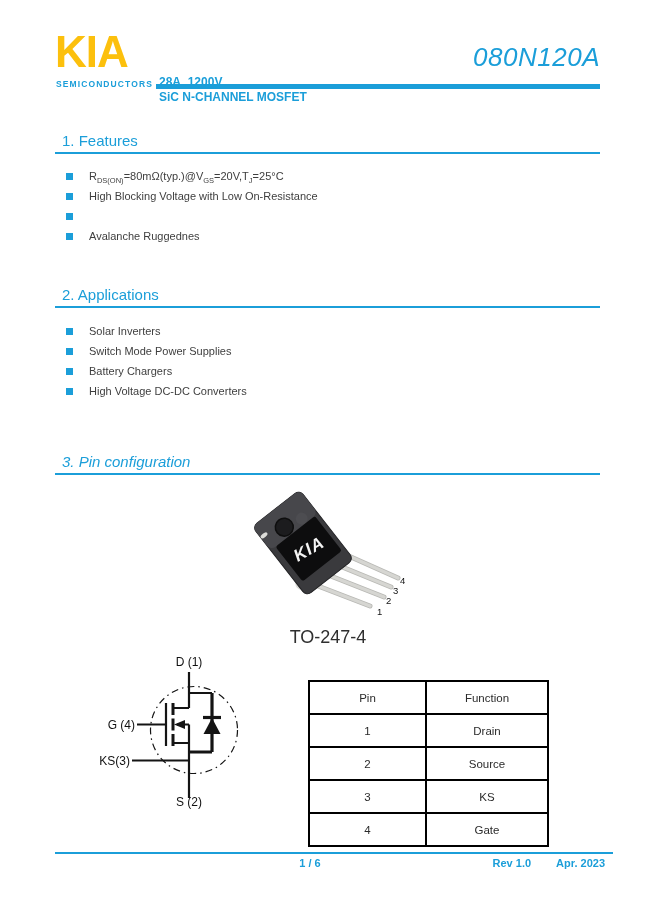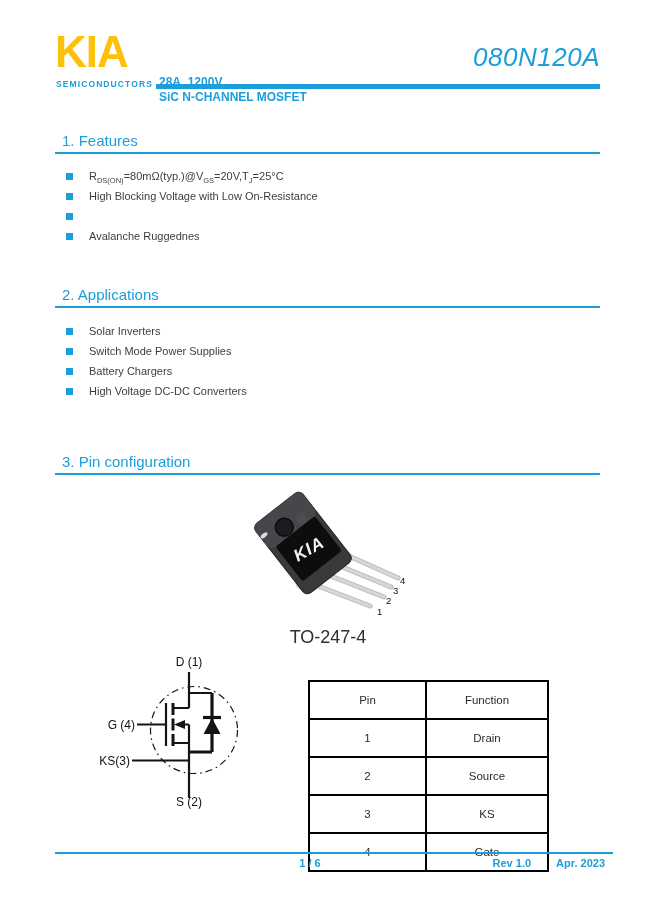--- a/index.html
+++ b/index.html
@@ -18,39 +18,39 @@
   .hdr-sub{position:absolute;left:159px;top:40px;color:var(--accent);font-weight:bold;font-size:12px;line-height:15px;margin-top:35px;}
   .part-no{position:absolute;right:49px;top:42px;color:var(--accent);font-size:26px;letter-spacing:0.5px;font-style:italic;}
   .hdr-bar{position:absolute;left:156px;top:84px;width:444px;height:5px;background:var(--accent);}
 
   
   .section{position:absolute;left:55px;width:545px;}
   .section-title{font-size:15px;color:var(--accent);padding-left:7px;margin-bottom:3px;}
   .section-rule{height:2px;background:var(--accent);}
   #sec-features{top:132px;}
   #sec-applications{top:286px;}
-  #sec-pincfg{top:453px;}
+  #sec-pincfg{top:453px;font-style:italic;}
 
   
   .bullet-list{position:absolute;left:66px;width:520px;}
   #list-features{top:166px;text-align:right;}
   #list-applications{top:321px;}
   .bullet-item{height:20px;display:flex;align-items:center;}
   .bullet-square{width:7px;height:7px;background:var(--accent);margin-right:16px;flex:0 0 auto;}
   .bullet-text{font-size:11px;color:var(--body-text);white-space:pre;}
   .bullet-text sub{font-size:7.5px;line-height:0;}
 
   
   #package-svg{position:absolute;left:243px;top:490px;}
   .pkg-caption{position:absolute;left:243px;top:627px;width:170px;text-align:center;font-size:18px;color:#2f2f2f;}
   #symbol-svg{position:absolute;left:95px;top:648px;}
 
   
   .pin-table{position:absolute;left:308px;top:680px;border-collapse:collapse;table-layout:fixed;}
-  .pin-table td,.pin-table th{border:2px solid #000;font-weight:normal;font-size:11.5px;color:#2b2b2b;text-align:center;height:33px;padding:12px;}
+  .pin-table td,.pin-table th{border:2px solid #000;font-weight:normal;font-size:11.5px;color:#2b2b2b;text-align:center;height:33px;padding:0;}
   .pin-table .col-pin{width:117px;}
   .pin-table .col-fn{width:122px;}
 
   
   .ftr-rule{position:absolute;left:55px;top:852px;width:558px;height:2px;background:var(--accent);}
   .ftr-page{position:absolute;left:280px;top:857px;width:60px;text-align:center;font-size:11px;font-weight:bold;color:var(--accent);}
   .ftr-rev{position:absolute;right:44px;top:857px;font-size:11px;font-weight:bold;color:var(--accent);}
   .ftr-rev span{margin-left:12px;padding-left:13px;}
 </style>
 </head>

